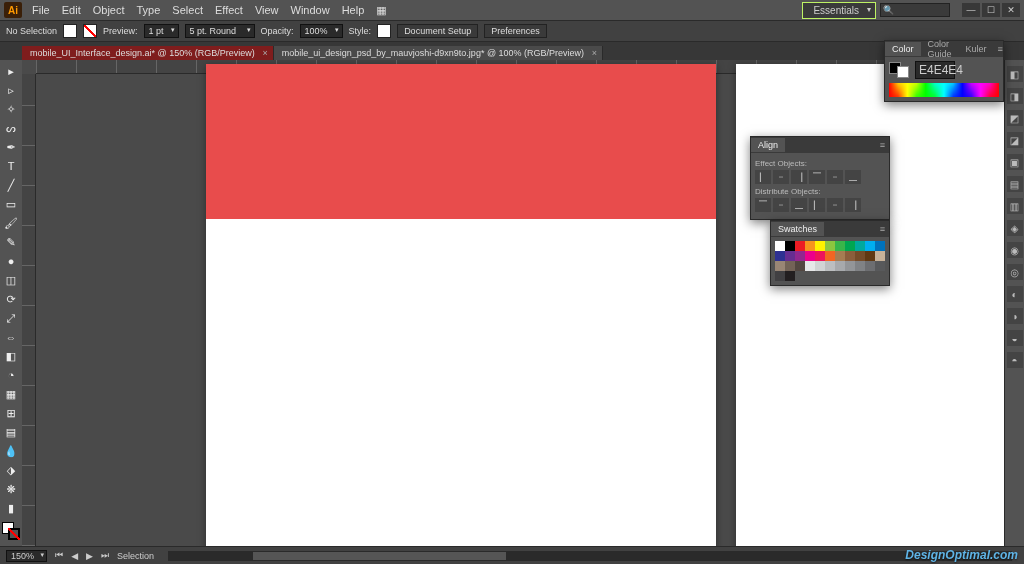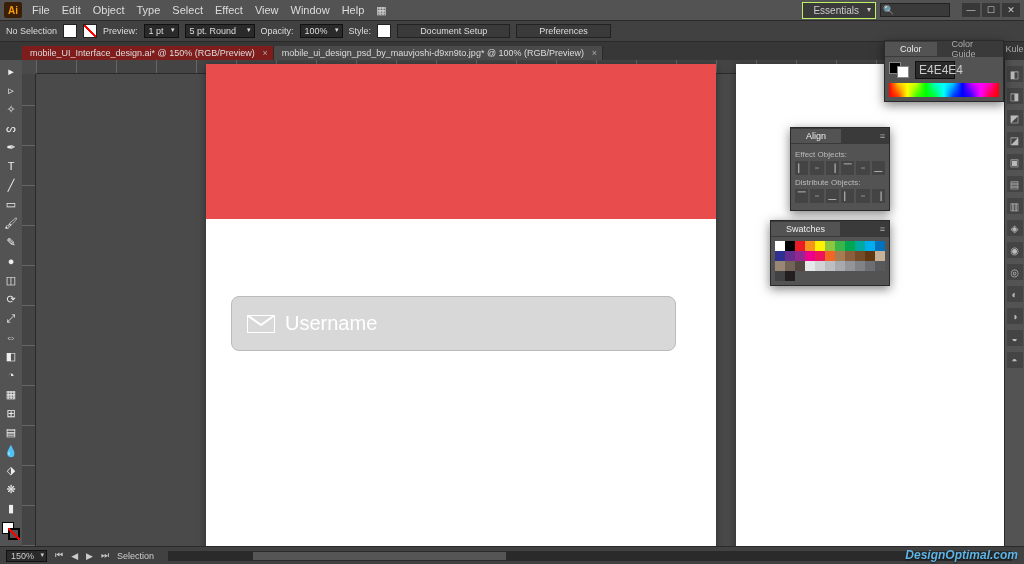--- a/index.html
+++ b/index.html
@@ -18,21 +18,21 @@
 .win-btn { width: 18px; height: 14px; background: #383838; color: #ccc; display: flex; align-items: center; justify-content: center; font-size: 9px; cursor: pointer; }
 
 
 .controlbar { height: 22px; background: #414141; display: flex; align-items: center; padding: 0 6px; gap: 6px; border-top: 1px solid #2a2a2a; border-bottom: 1px solid #2a2a2a; }
 .ctrl-label { font-size: 9px; color: #ddd; }
 .ctrl-swatch { width: 14px; height: 14px; border: 1px solid #222; }
 .ctrl-swatch.none { background: #fff; position: relative; }
 .ctrl-swatch.none::after { content: ""; position: absolute; inset: 0; background: linear-gradient(45deg, transparent 45%, red 45%, red 55%, transparent 55%); }
 .ctrl-combo { background: #2a2a2a; border: 1px solid #111; padding: 1px 14px 1px 4px; font-size: 9px; position: relative; color: #ddd; }
 .ctrl-combo::after { content: "▾"; position: absolute; right: 3px; font-size: 7px; }
-.ctrl-btn { background: #3a3a3a; border: 1px solid #222; padding: 1px 22px; font-size: 9px; color: #ddd; cursor: pointer; }
+.ctrl-btn { background: #3a3a3a; border: 1px solid #222; padding: 1px 6px; font-size: 9px; color: #ddd; cursor: pointer; }
 
 
 .tabbar { height: 18px; background: #373737; display: flex; align-items: flex-end; padding-left: 22px; }
 .doc-tab { background: #4a4a4a; padding: 2px 18px 2px 8px; font-size: 9px; color: #ddd; border-right: 1px solid #2a2a2a; position: relative; cursor: pointer; }
 .doc-tab.active { background: #7f1d1d; }
 .doc-tab::after { content: "×"; position: absolute; right: 5px; color: #aaa; }
 
 
 .workspace { position: absolute; top: 60px; left: 0; right: 0; bottom: 18px; display: flex; }
 
@@ -57,37 +57,37 @@
 .artboard1 .usernamefield .lbl { font-size: 20px; color: #fff; font-weight: 500; }
 .artboard2 { position: absolute; top: -10px; left: 700px; width: 980px; height: 490px; background: #fff; box-shadow: 0 2px 8px rgba(0,0,0,.4); }
 
 
 .panels-col { width: 20px; background: #535353; display: flex; flex-direction: column; align-items: center; padding-top: 6px; gap: 6px; border-left: 1px solid #2a2a2a; }
 .panels-col .picon { width: 16px; height: 16px; background: #444; display: flex; align-items: center; justify-content: center; font-size: 10px; cursor: pointer; color: #bbb; }
 
 
 .panel { position: absolute; background: #535353; border: 1px solid #2a2a2a; box-shadow: 0 3px 10px rgba(0,0,0,.5); font-size: 9px; }
 .panel-tabs { height: 16px; background: #3a3a3a; display: flex; align-items: center; }
-.panel-tab { padding: 2px 15px; color: #aaa; cursor: pointer; }
+.panel-tab { padding: 2px 7px; color: #aaa; cursor: pointer; }
 .panel-tab.active { background: #535353; color: #eee; }
 .panel-close { margin-left: auto; padding: 0 4px; cursor: pointer; color: #aaa; }
 .panel-body { padding: 4px; }
 
 
 #panel-color { top: -20px; right: 20px; width: 120px; z-index: 5; }
 #panel-color .cfill { display: flex; align-items: center; gap: 6px; }
 #panel-color .swpair { width: 20px; height: 16px; position: relative; }
 #panel-color .swpair .a { position:absolute;top:0;left:0;width:12px;height:12px;background:#000;border:1px solid #888; }
 #panel-color .swpair .b { position:absolute;bottom:0;right:0;width:12px;height:12px;background:#fff;border:1px solid #888; }
 #panel-color .hexval { background:#2a2a2a;border:1px solid #111;padding:1px 3px;font-size:12px;width:40px;text-align:right; }
 #panel-color .spectrum { height: 14px; margin-top: 4px; background: linear-gradient(90deg, #f00, #ff0, #0f0, #0ff, #00f, #f0f, #f00); position: relative; }
 #panel-color .spectrum::before { content: ""; position: absolute; inset: 0; background: linear-gradient(0deg, #000, transparent 50%, #fff); opacity: .6; mix-blend-mode: overlay; }
 
 
-#panel-align { top: 67px; right: 134px; width: 100px; }
+#panel-align { top: 76px; right: 134px; width: 140px; }
 #panel-align .sec-title { font-size: 8px; color: #bbb; margin: 2px 0; }
 #panel-align .btnrow { display: flex; gap: 2px; margin-bottom: 3px; }
 #panel-align .abtn { width: 16px; height: 14px; background: #444; display: flex; align-items: center; justify-content: center; font-size: 8px; cursor: pointer; color: #ddd; }
 
 
 #panel-swatches { top: 160px; right: 134px; width: 120px; }
 #panel-swatches .grid { display: flex; flex-wrap: wrap; gap: 0; }
 #panel-swatches .sw { width: 10px; height: 10px; border: 0; cursor: pointer; }
 
 
@@ -177,29 +177,20 @@
         <div class="s none"></div>
       </div>
   </div>
 
   <div class="canvas-area">
     <div class="ruler-h"></div>
     <div class="ruler-v"></div>
     <div class="artboards">
       <div class="artboard1">
         <div class="redband"></div>
-        <div class="usernamefield">
-          <span class="env">
-            <svg viewBox="0 0 28 18">
-                <rect x="0" y="0" width="28" height="18" fill="none" stroke="#fff" stroke-width="2"></rect>
-                <polyline points="0,0 14,10 28,0" fill="none" stroke="#fff" stroke-width="2"></polyline>
-              </svg>
-          </span>
-          <span class="lbl">Username</span>
-        </div>
       </div>
       <div class="artboard2"></div>
     </div>
   </div>
 
   <div class="panels-col">
     <div class="picon">◧</div>
     <div class="picon">◨</div>
     <div class="picon">◩</div>
     <div class="picon">◪</div>

